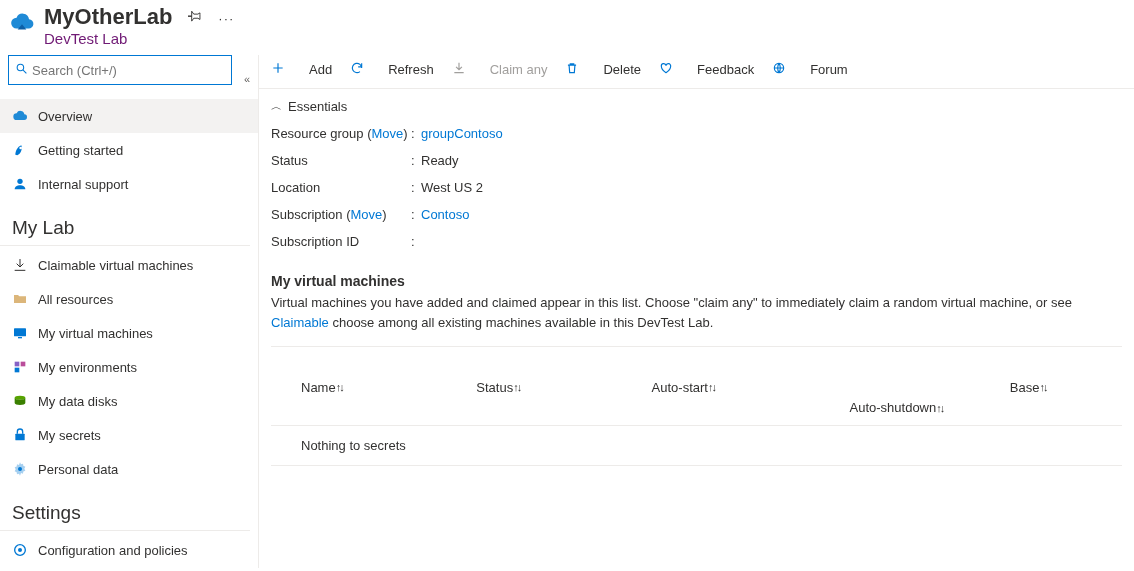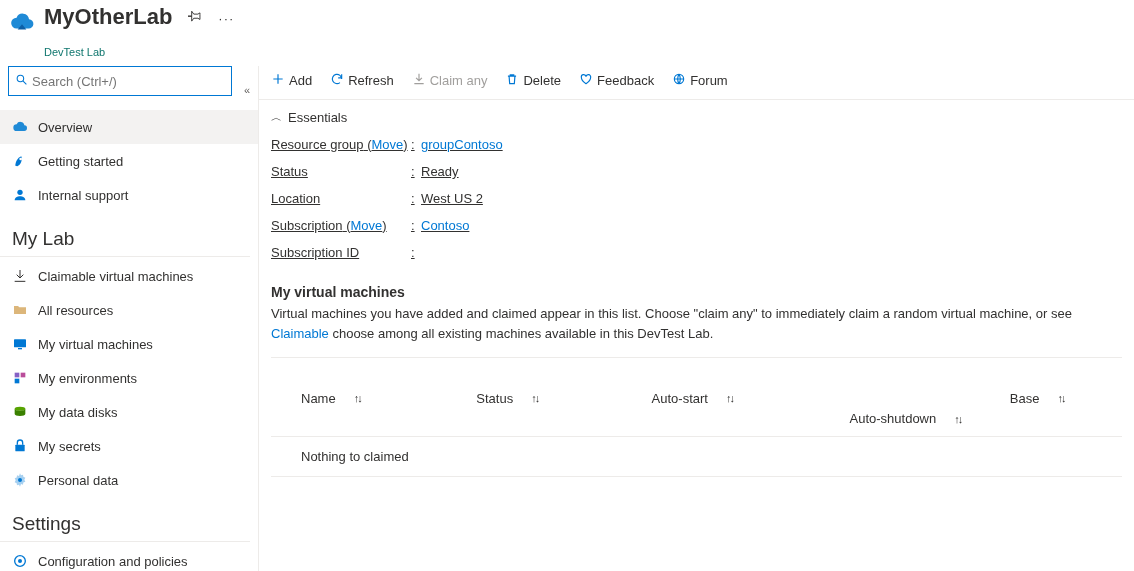--- a/index.html
+++ b/index.html
@@ -1,60 +1,60 @@
 <!DOCTYPE html>
 <html><head>
 <meta charset="utf-8">
 <style>
 * { box-sizing: border-box; margin: 0; padding: 0; }
 body { font-family: "Segoe UI", Arial, sans-serif; font-size: 13px; color: #323130; background: #fff; width: 1134px; height: 571px; overflow: hidden; }
 .header { display: flex; align-items: flex-start; padding: 4px 8px 8px 8px; }
 .header-icon { width: 28px; height: 28px; display:flex; align-items:center; justify-content:center; margin-right: 8px; margin-top:4px; }
 .header-title { font-size: 22px; font-weight: 600; }
-.header-sub { font-size: 11px; color: #0f766e; margin-top: 16px; }
+.header-sub { font-size: 15px; color: #701a75; margin-top: 0; }
 .header-actions { margin-left: 16px; display:flex; align-items:center; gap:16px; margin-top:6px;}
 .pin-icon, .more-icon { cursor:pointer; color:#323130; }
 
 .body { display:flex; height: calc(571px - 58px); }
 .sidebar { width: 258px; flex-shrink:0; display:flex; flex-direction:column; }
 .search-row { display:flex; align-items:flex-end; padding: 0 8px 6px 8px; }
 .search-box { flex:1; display:flex; align-items:center; border:1px solid #0078d4; height:30px; padding:0 6px; }
 .search-box input { border:none; outline:none; flex:1; font-size:13px; color:#605e5c; background:transparent; }
 .collapse-btn { margin-left:12px; color:#605e5c; cursor:pointer; font-size:11px; }
 
 .nav { display:flex; flex-direction:column; margin-top:8px;}
 .nav-item { display:flex; align-items:center; height:34px; padding:0 12px; cursor:pointer; gap:10px; font-size:13px;}
 .nav-item.active { background:#f3f2f1; }
 .nav-group { padding: 12px 12px 6px 12px; font-size:19px; font-weight:400; color:#323130; border-bottom:1px solid #edebe9; margin:4px 8px 2px 0;}
 .nav-icon { width:16px; height:16px; display:flex; align-items:center; justify-content:center; flex-shrink:0; }
 
 .main { flex:1; border-left:1px solid #edebe9; padding: 6px 0 0 0; overflow:hidden;}
 .toolbar { display:flex; align-items:center; gap:18px; padding: 0 12px 10px 12px; border-bottom:1px solid #edebe9;}
-.toolbar-btn { display:flex; align-items:center; gap:4px; cursor:pointer; color:#323130; font-size:13px;}
+.toolbar-btn { display:flex; align-items:center; gap:24px; cursor:pointer; color:#323130; font-size:13px;}
 .toolbar-btn.disabled { color:#a19f9d; cursor:default;align-items:center;}
 .toolbar-btn .ticon { color:#0078d4; }
 .toolbar-btn.disabled .ticon { color:#a19f9d; }
 
 .essentials-hdr { display:flex; align-items:center; gap:6px; padding:10px 12px 6px 12px; cursor:pointer;}
 .essentials-hdr .caret { font-size:11px; }
 .essentials { padding: 0 12px; }
-.ess-row { display:flex; align-items:center; padding:6px 0; font-size:13px;text-decoration:underline;}
+.ess-row { display:flex; align-items:center; padding:6px 0; font-size:13px;}
 .ess-label { width:140px; color:#323130; }
 .ess-colon { width:10px; text-align:left; }
 .ess-val { }
 .link { color:#0078d4; cursor:pointer;}
 .paren { color:#323130; }
 
 .section { padding: 18px 12px 0 12px; }
 .section-title { font-weight:600; font-size:14px; margin-bottom:4px;}
 .section-desc { font-size:13px; color:#323130; line-height:1.5; }
 
 .table { margin:14px 12px 0 12px; border-top:1px solid #edebe9;}
 .th-row { display:flex; padding:12px 18px 10px 30px; border-bottom:1px solid #edebe9;}
-.th { display:flex; align-items:center; gap:18px; font-size:13px; cursor:pointer;}
+.th { display:flex; align-items:center; gap:0; font-size:13px; cursor:pointer;}
 .sort { font-size:11px; color:#323130; letter-spacing:-2px;}
 .col-name{width:186px;} .col-status{width:186px;} .col-astart{width:210px;} .col-ashut{width:170px;margin-top:41px;} .col-base{width:100px;}
 .empty-row { padding:12px 18px 12px 30px; font-size:13px; border-bottom:1px solid #edebe9;}
 </style>
 </head>
 <body>
 
 <div class="header">
   <div class="header-icon">
     <svg width="26" height="26" viewBox="0 0 24 24">
@@ -294,16 +294,16 @@
           </div>
         <div class="th col-ashut">
             <span>Auto-shutdown</span>
             <span class="sort">↑↓</span>
           </div>
         <div class="th col-base">
             <span>Base</span>
             <span class="sort">↑↓</span>
           </div>
       </div>
-      <div class="empty-row">Nothing to claimed</div>
+      <div class="empty-row">Nothing to secrets</div>
     </div>
   </div>
 </div>
 
 </body></html>

